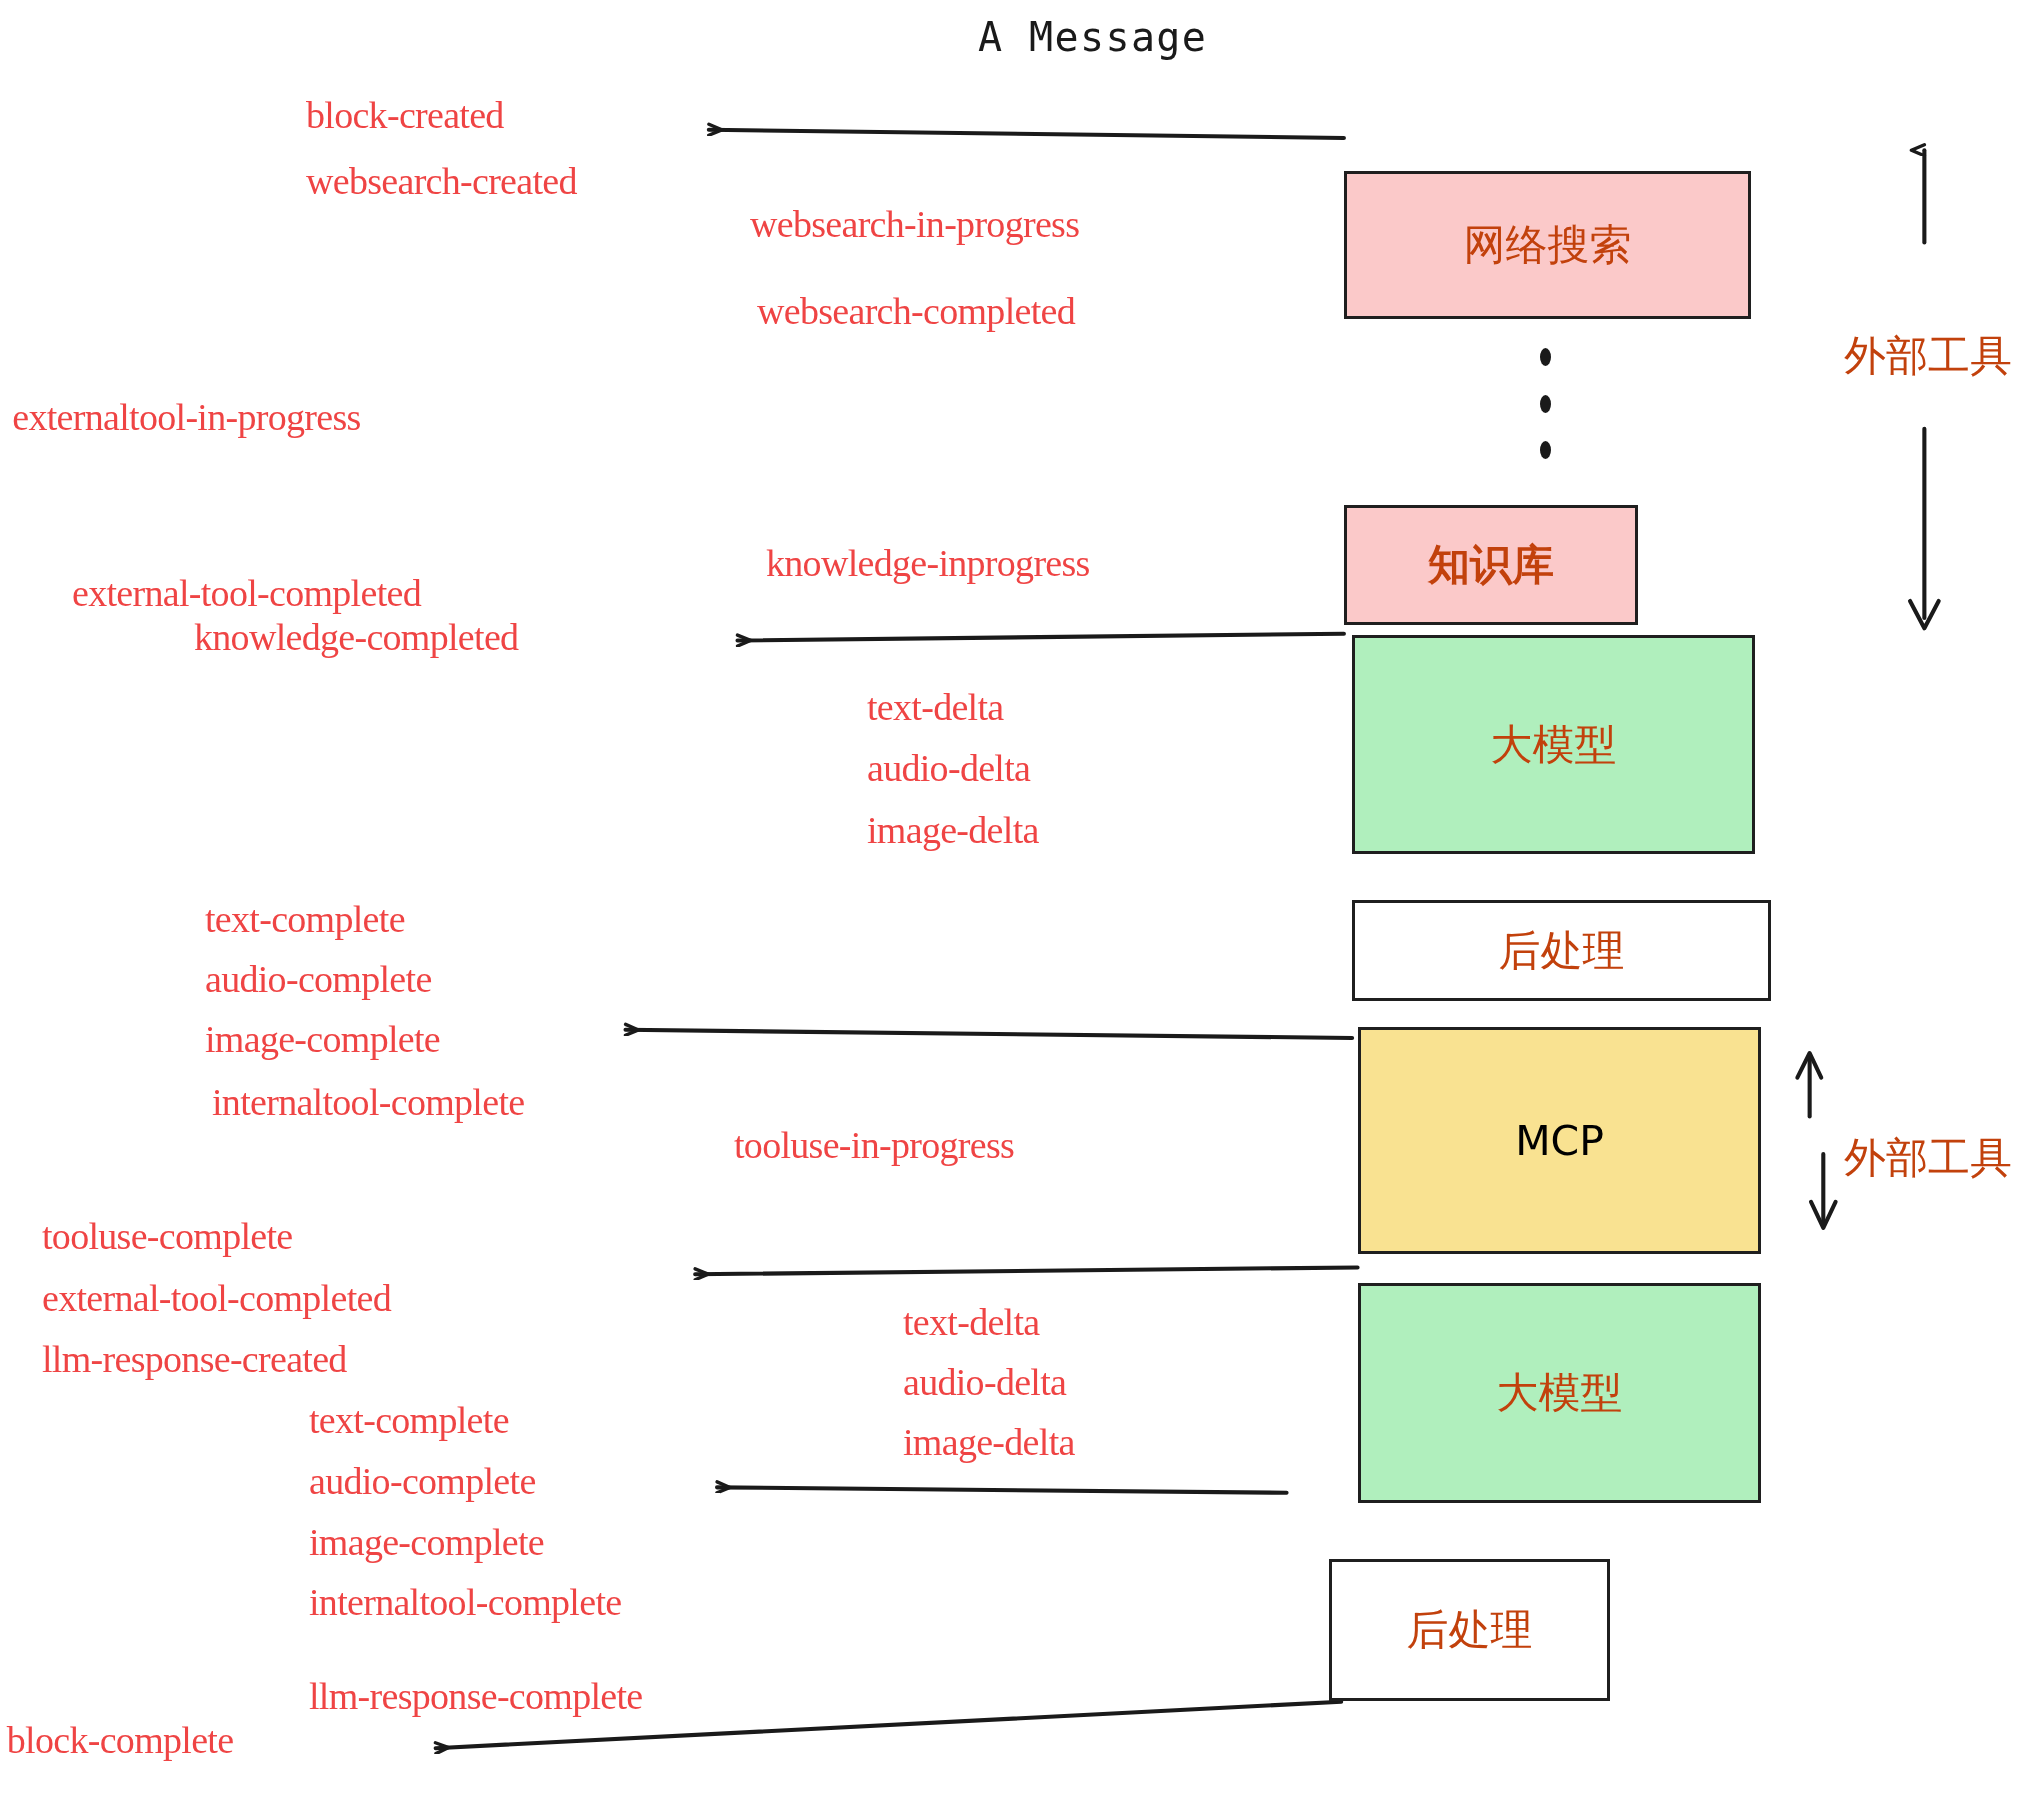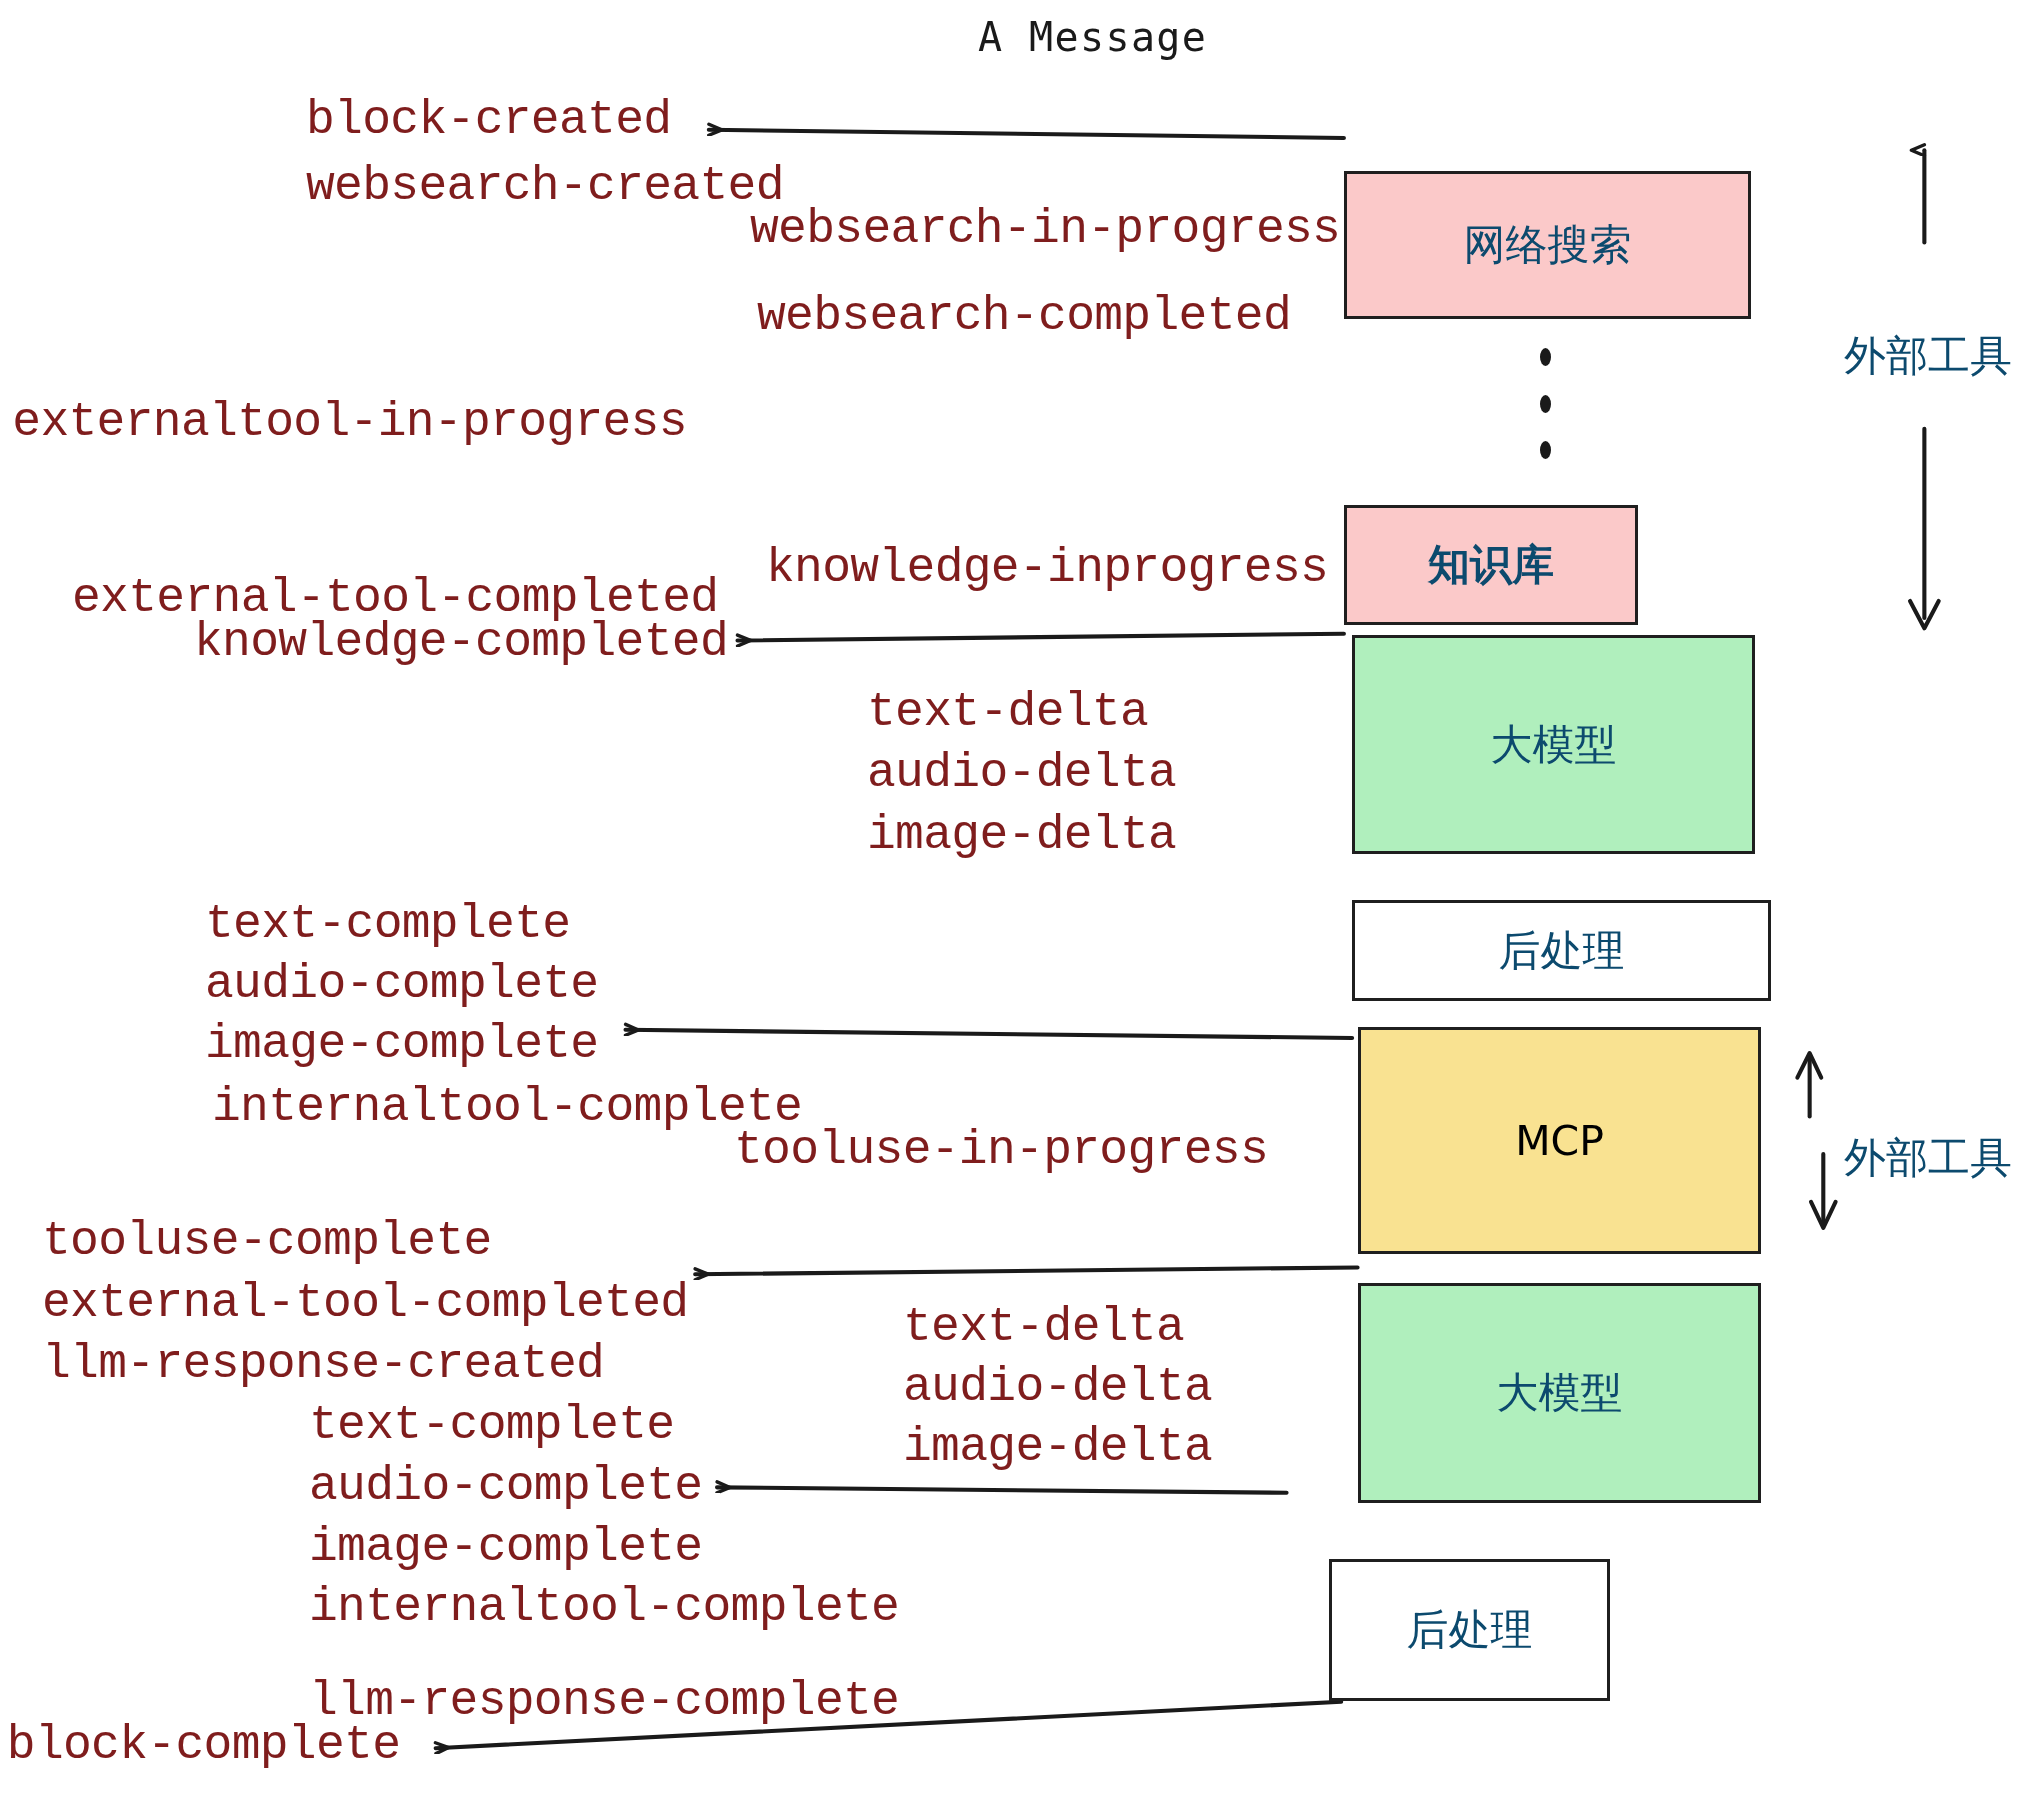--- a/index.html
+++ b/index.html
@@ -1,26 +1,26 @@
 <!DOCTYPE html>
 <html style="font-size:11px"><head>
 <meta charset="utf-8">
 <style>
   html,body{margin:0;padding:0;background:#ffffff;}
   body{width:2035px;height:1796px;overflow:hidden;
        font-family:"DejaVu Sans Mono","Liberation Mono",monospace;}
   #stage{position:relative;width:1818px;height:1796px;background:#fff;}
   svg.layer{position:absolute;left:0;top:0;width:2035px;height:1796px;}
-  .lbl{position:absolute;white-space:nowrap;color:#7f1d1d;
-       font-family:Liberation Mono, monospace;
-       font-size:48px;line-height:1;letter-spacing:-0.7px;}
+  .lbl{position:absolute;white-space:nowrap;color:#ef4444;
+       font-family:Liberation Serif, serif;
+       font-size:38px;line-height:1;letter-spacing:-0.7px;}
   .title{position:absolute;white-space:nowrap;color:#1a1a1a;
          font-family:"DejaVu Sans Mono","Liberation Mono",monospace;
          font-size:40px;letter-spacing:1.4px;}
-  .cnlbl{position:absolute;white-space:nowrap;color:#0c4a6e;
+  .cnlbl{position:absolute;white-space:nowrap;color:#c2410c;
          font-family:"DejaVu Sans","Liberation Sans",sans-serif;
          font-size:42px;}
   .mcplbl{font-family:"DejaVu Sans","Liberation Sans",sans-serif;font-size:41px;}
   .box{position:absolute;border:3.4px solid #1f1f1f;box-sizing:border-box;
        display:flex;align-items:center;justify-content:center;}
   .dot{position:absolute;width:11px;height:18px;border-radius:50%;background:#1a1a1a;}
 </style>
 </head>
 <body>
 

